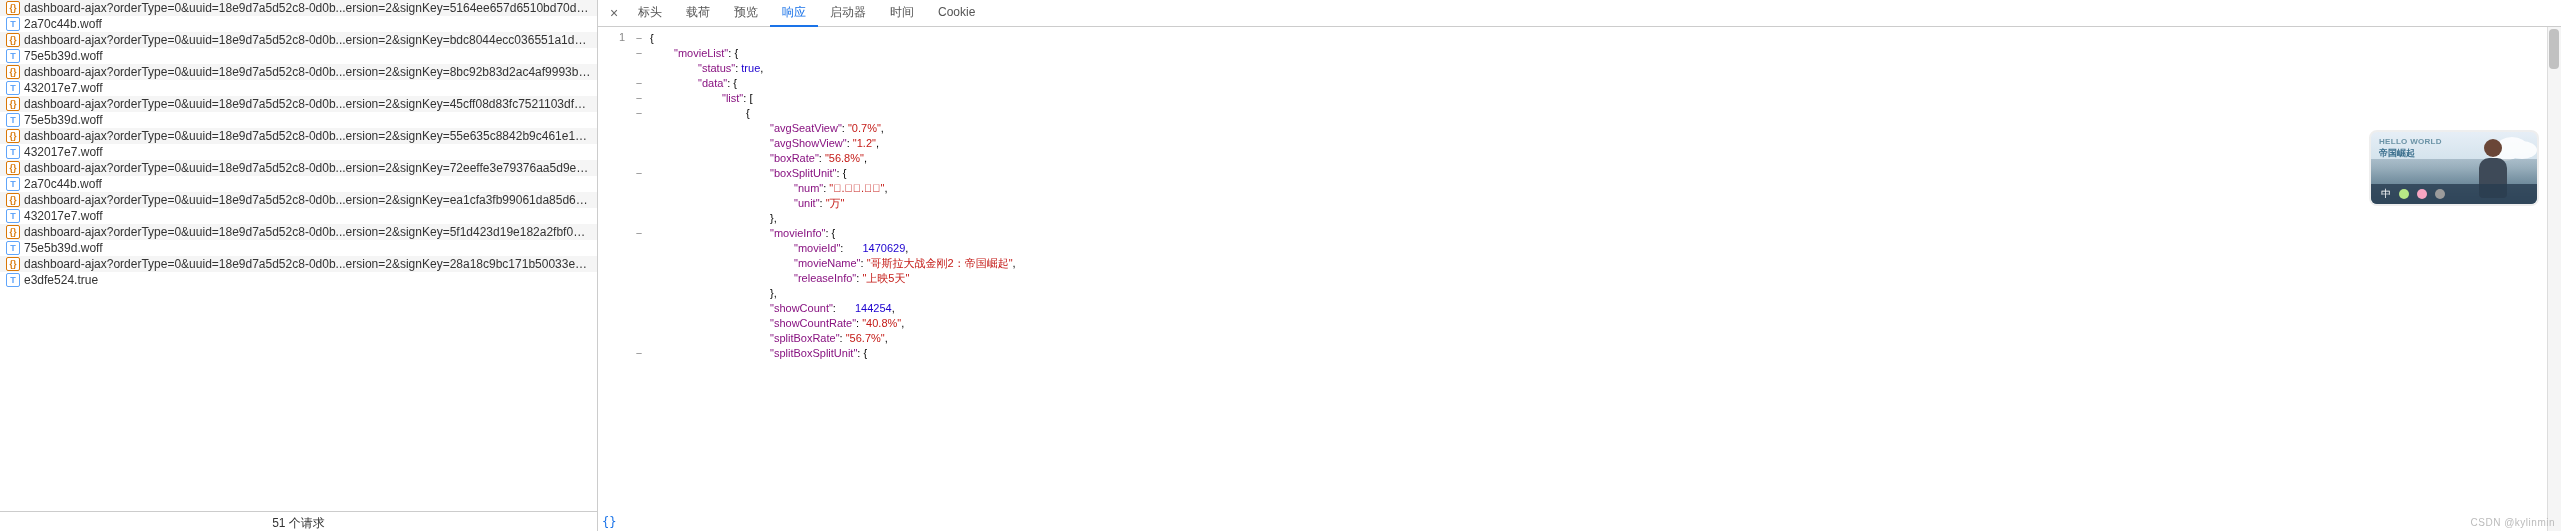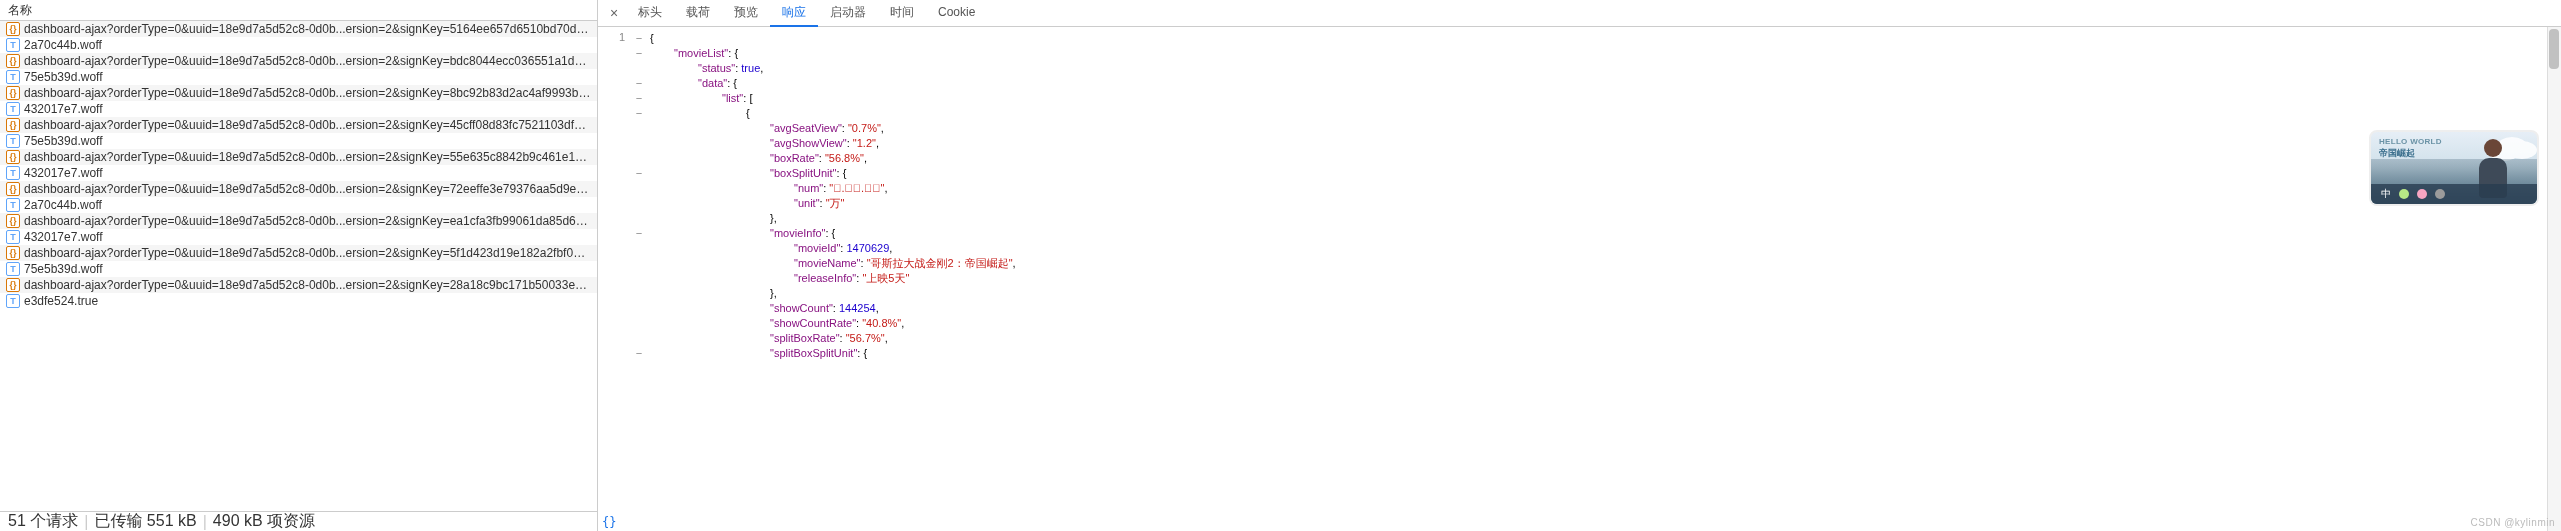--- a/index.html
+++ b/index.html
@@ -10,38 +10,38 @@
 .left-panel { width: 598px; border-right: 1px solid #ccc; display: flex; flex-direction: column; }
 .panel-header { padding: 4px 8px; font-size: 12px; color: #333; border-bottom: 1px solid #ccc; height: 21px; display: flex; align-items: center; }
 .request-list { flex: 1; overflow-y: auto; }
 .request-row { display: flex; align-items: center; padding: 2px 6px; height: 16px; white-space: nowrap; overflow: hidden; text-overflow: ellipsis; cursor: pointer; }
 .request-row:nth-child(odd) { background: #f5f5f5; }
 .request-row:nth-child(even) { background: #fff; }
 .file-icon { width: 14px; height: 14px; margin-right: 4px; flex-shrink: 0; display: inline-flex; align-items: center; justify-content: center; font-size: 9px; border-radius: 2px; font-weight: bold; }
 .icon-xhr { background: #fff; border: 1px solid #d97706; color: #d97706; }
 .icon-font { background: #fff; border: 1px solid #60a5fa; color: #60a5fa; }
 .request-name { font-size: 12px; color: #333; overflow: hidden; text-overflow: ellipsis; }
-.status-bar { border-top: 1px solid #ccc; padding: 3px 8px; font-size: 16px; color: #333; display: flex; gap: 6px; align-items: center; height: 20px; }
+.status-bar { border-top: 1px solid #ccc; padding: 3px 8px; font-size: 12px; color: #333; display: flex; gap: 6px; align-items: center; height: 20px; flex-direction: column; }
 .status-sep { color: #ccc; }
 
 
 .right-panel { flex: 1; display: flex; flex-direction: column; position: relative; }
 .tabs { display: flex; align-items: center; border-bottom: 1px solid #ccc; height: 27px; padding: 0 4px; gap: 0; }
 .tab-close { width: 24px; display: flex; align-items: center; justify-content: center; color: #666; cursor: pointer; font-size: 14px; }
 .tab { padding: 4px 12px; font-size: 12px; color: #555; cursor: pointer; border-bottom: 2px solid transparent; }
 .tab.active { color: #1a73e8; border-bottom: 2px solid #1a73e8; }
 
 .response-body { flex: 1; display: flex; overflow: hidden; background: #fff; }
 .gutter { width: 34px; text-align: right; padding: 4px 6px 0 0; color: #888; font-size: 11px; user-select: none; border-right: 1px solid transparent; font-family: Consolas, monospace; }
 .fold-gutter { width: 14px; padding-top: 4px; font-family: Consolas, monospace; font-size: 11px; }
 .fold-mark { color: #888; height: 15px; line-height: 15px; text-align: center; }
 .code { flex: 1; padding: 4px 0 0 4px; font-family: Consolas, "Courier New", monospace; font-size: 11px; line-height: 15px; white-space: pre; overflow: auto; }
 .code .k { color: #881280; } 
 .code .s { color: #c41a16; } 
-.code .n { color: #1c00cf; } 
+.code .n { color: #1c00cf; margin-left: 16px; } 
 .code .b { color: #1c00cf; } 
 .code .p { color: #000; }    
 .code .i { display: inline-block; }
 
 .footer-icon { position: absolute; bottom: 2px; left: 4px; color: #1a73e8; font-size: 12px; font-family: Consolas, monospace; }
 .scrollbar-stub { position: absolute; right: 0; top: 27px; width: 14px; bottom: 0; background: #f5f5f5; border-left: 1px solid #ddd; }
 .scrollbar-thumb { position: absolute; right: 2px; top: 2px; width: 10px; height: 40px; background: #c1c1c1; border-radius: 4px; }
 
 .watermark { position: absolute; right: 6px; bottom: 3px; font-size: 10px; color: #bbb; letter-spacing: 0.5px; }
 
@@ -60,21 +60,20 @@
 .deco .d1 { background: #b8e986; }
 .deco .d2 { background: #f8a5c2; }
 .deco .d3 { background: #9b9b9b; }
 </style>
 </head>
 <body>
 
 <div class="container">
 
   <div class="left-panel">
-    <div class="panel-header">名称</div>
     <div class="request-list" id="request-list">
         <div class="request-row">
           <span class="file-icon icon-xhr">{}</span>
           <span class="request-name">dashboard-ajax?orderType=0&amp;uuid=18e9d7a5d52c8-0d0b...ersion=2&amp;signKey=5164ee657d6510bd70d854650d063d37</span>
         </div>
         <div class="request-row">
           <span class="file-icon icon-font">T</span>
           <span class="request-name">2a70c44b.woff</span>
         </div>
         <div class="request-row">

